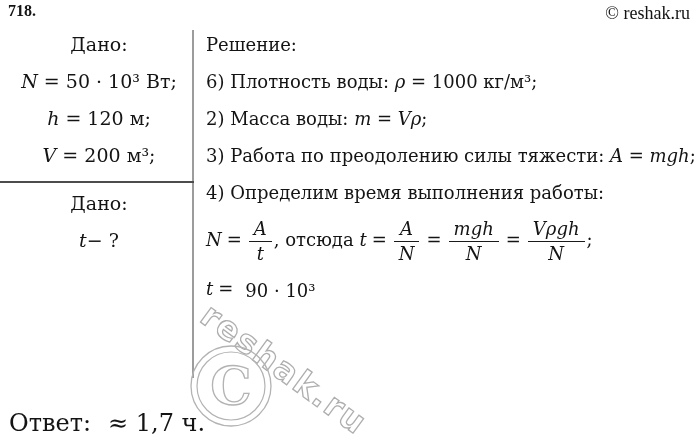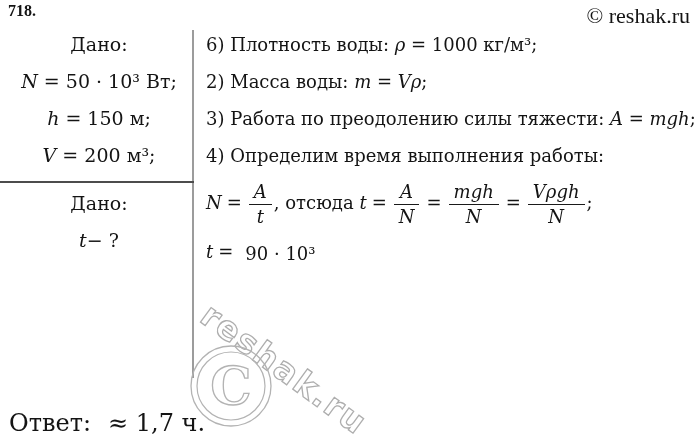--- a/index.html
+++ b/index.html
@@ -11,21 +11,21 @@
     color: #141414;
     font-family: "DejaVu Serif", "Liberation Serif", serif;
     overflow: hidden;
   }
   .problem-number {
     position: absolute; left: 8px; top: 2px;
     font-size: 16px; font-weight: bold; font-family: Liberation Serif, serif;
   }
   .brand {
     position: absolute; right: 10px; top: 3px;
-    font-size: 22px;
+    font-size: 18px;
     font-family: "Liberation Serif", serif;
   }
   .vdivider {
     position: absolute; left: 192px; top: 30px;
     width: 2px; height: 348px; background: #9c9c9c;
   }
   .given-rule {
     position: absolute; left: 0; top: 181px;
     width: 194px; height: 2px; background: #4c4c4c;
   }
@@ -76,28 +76,29 @@
 
 <div class="problem-number">718.</div>
 <div class="brand">© reshak.ru</div>
 
 <div class="vdivider"></div>
 <div class="given-rule"></div>
 
 <div class="left-col">
   <div class="row">Дано:</div>
   <div class="row"><i class="v">N</i><span> = 50 · 10³ </span><span>Вт;</span></div>
-  <div class="row"><i class="v">h</i><span> = 150 </span><span>м;</span></div>
+  <div class="row"><i class="v">h</i><span> = 120 </span><span>м;</span></div>
   <div class="row"><i class="v">V</i><span> = 200 </span><span>м³;</span></div>
   <div class="spacer"></div>
   <div class="row">Дано:</div>
   <div class="row"><i class="v">t</i><span>− ?</span></div>
 </div>
 
 <div class="right-col">
+  <div class="row">Решение:</div>
 
   <div class="row"><span>6) Плотность воды:  </span><i class="v">ρ</i><span> = 1000 кг/м³;</span><i class="v"></i><span></span></div>
 
   <div class="row"><span>2) Масса воды:  </span><i class="v">m</i><span> = </span><i class="v">Vρ</i><span>;</span></div>
 
   <div class="row"><span>3) Работа по преодолению силы тяжести:  </span><i class="v">A</i><span> = </span><i class="v">mgh</i><span>;</span></div>
 
   <div class="row"><span>4) Определим время выполнения работы:</span></div>
 
   <div class="formula-row deriv-row"><i class="v">N</i><span class="eq">=</span><span class="frac"><i class="num v">A</i><i class="den v">t</i></span><span>, отсюда</span>&nbsp;<i class="v">t</i><span class="eq">=</span><span class="frac"><i class="num v">A</i><i class="den v">N</i></span><span class="eq">=</span><span class="frac"><i class="num v">mgh</i><i class="den v">N</i></span><span class="eq">=</span><span class="frac"><i class="num v">Vρgh</i><i class="den v">N</i></span><span>;</span></div>

